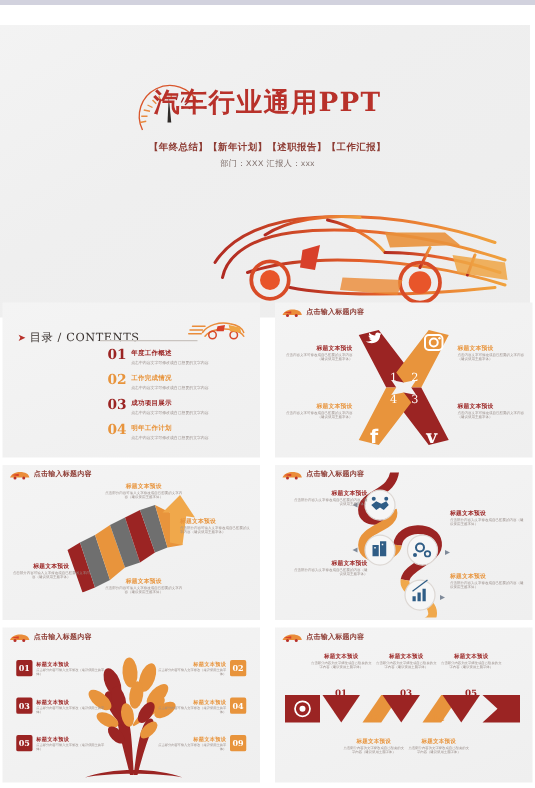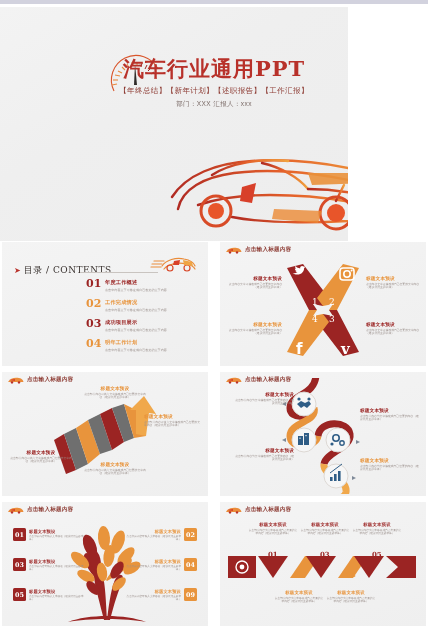--- a/index.html
+++ b/index.html
@@ -14,44 +14,44 @@
     width: 428px; height: 630px;
     background: #ffffff;
   }
   .topstrip {
     position: absolute; left: 0; top: 0;
     width: 428px; height: 4px;
     background: #d2d2de;
   }
   
   .hero {
-    position: absolute; left: 0; top: 7px;
-    width: 348px; height: 234px;
+    position: absolute; left: 0; top: 20px;
+    width: 424px; height: 234px;
     background: linear-gradient(150deg,#f3f3f3 0%, #efefef 40%, #ededed 100%);
     overflow: hidden;
   }
   .hero-title-wrap {
     position: absolute; left: 0; top: 48px; width: 428px;
     text-align: center;
   }
   .gauge {
     position: absolute; left: 108px; top: 44px;
     width: 56px; height: 44px;
   }
   .hero-title {
     font-family: "DejaVu Serif", "Liberation Serif", serif;
     font-size: 21px; font-weight: bold;
     letter-spacing: 1px;
     color: #b8312a;
     position: relative; z-index: 3;
     line-height: 28px;
   }
   .hero-sub1 {
-    margin-top: 3px;
-    font-size: 7.5px; font-weight: normal; color: #8d3b33;
+    margin-top: 17px;
+    font-size: 7.5px; font-weight: bold; color: #8d3b33;
     letter-spacing: .4px;
   }
   .hero-sub2 {
     margin-top: 4px;
     font-size: 6.5px; color: #7a6a66; letter-spacing: .4px;
   }
   .hero-car { position: absolute; left: 112px; top: 132px; width: 306px; height: 100px; }
 
   
   .slide {

